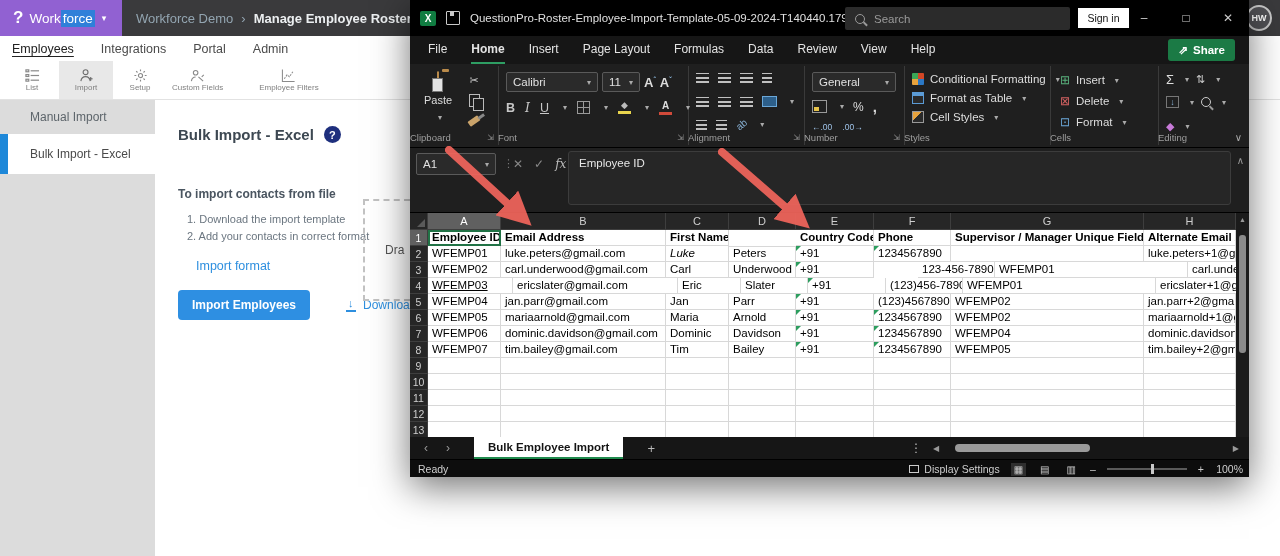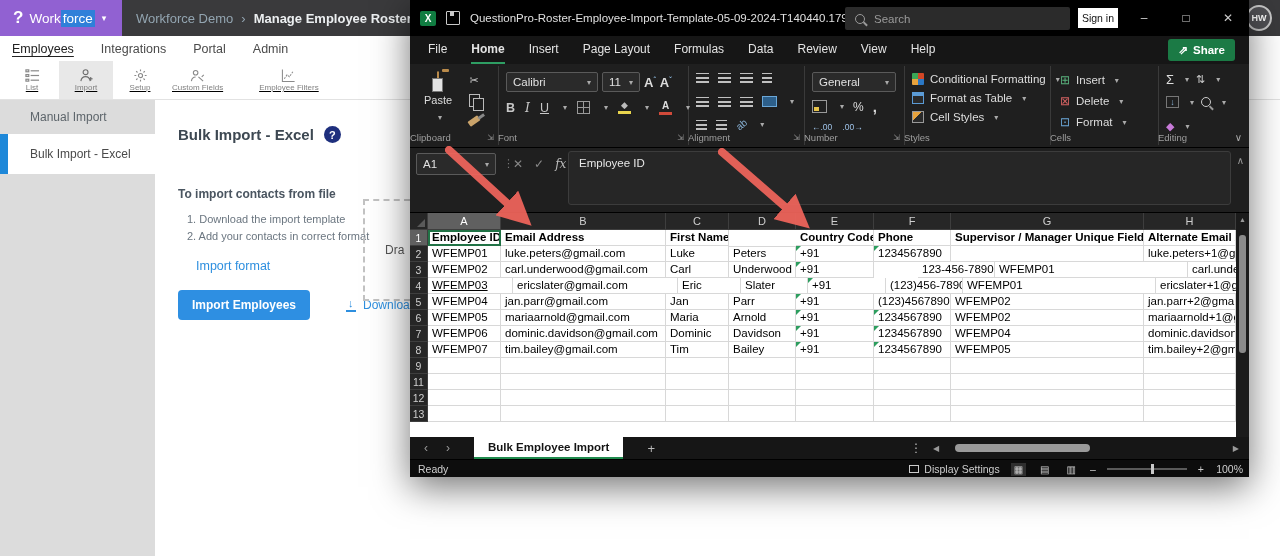--- a/index.html
+++ b/index.html
@@ -21,21 +21,21 @@
           color:#fff;font-size:9px;font-weight:bold;display:flex;align-items:center;justify-content:center;box-sizing:border-box;cursor:pointer;}
 
   
   .tabs{position:absolute;left:0;top:36px;width:1280px;height:25px;background:#fff;display:flex;align-items:center;padding-left:12px;gap:27px;box-sizing:border-box;}
   .tab{font-size:12.5px;color:#4a4a4a;cursor:pointer;}
   .tab.active{color:#222;text-decoration:underline;text-underline-offset:3px;}
 
   
   .icon-toolbar{position:absolute;left:0;top:61px;width:1280px;height:39px;background:#fff;border-bottom:1px solid #e2e2e2;
                 display:flex;align-items:stretch;padding-left:5px;box-sizing:border-box;}
-  .tool{display:flex;flex-direction:column;align-items:center;justify-content:center;min-width:44px;gap:0;padding:0 5px;cursor:pointer;text-decoration:underline;}
+  .tool{display:flex;flex-direction:column;align-items:center;justify-content:center;min-width:44px;gap:0;padding:0 5px;cursor:pointer;}
   .tool.active{background:#e8e8e8;}
   .tool:nth-child(5){margin-left:26px;}
   .tool-lb{font-size:8px;color:#808080;white-space:nowrap;}
   .tool-ic svg{display:block;}
 
   
   .sidebar{position:absolute;left:0;top:100px;width:155px;height:456px;background:#dcdcdc;}
   .side-item{height:34px;display:flex;align-items:center;padding-left:30px;font-size:12px;color:#5d656b;position:relative;cursor:pointer;}
   .side-item.active{background:#fff;height:40px;color:#4a4a4a;}
   .side-item.active::before{content:"";position:absolute;left:0;top:0;width:8px;height:100%;background:#1e88d9;}
@@ -67,21 +67,21 @@
   .xl-titlebar{position:absolute;left:0;top:0;width:100%;height:36px;background:#000;display:flex;align-items:center;padding:0 10px;gap:10px;box-sizing:border-box;}
   .xl-appicon{width:16px;height:15px;background:#107c41;border-radius:2px;color:#fff;font-size:10px;font-weight:bold;
               display:flex;align-items:center;justify-content:center;flex:none;}
   .xl-save{width:12px;height:12px;border:1.5px solid #c9c9c9;border-radius:1px;position:relative;flex:none;cursor:pointer;}
   .xl-save::before{content:"";position:absolute;top:0;left:3px;width:4px;height:4px;background:#c9c9c9;}
   .xl-title{font-size:11.5px;color:#e0e0e0;white-space:nowrap;}
   .xl-search{position:absolute;left:435px;top:7px;width:225px;height:23px;background:#2b2b2b;border-radius:2px;
              display:flex;align-items:center;gap:9px;padding-left:10px;color:#9a9a9a;font-size:11.5px;box-sizing:border-box;cursor:text;}
   .mag{display:inline-block;width:8px;height:8px;border:1.5px solid #9a9a9a;border-radius:50%;position:relative;flex:none;}
   .mag::after{content:"";position:absolute;width:5px;height:1.5px;background:#9a9a9a;transform:rotate(45deg);right:-4px;bottom:-2px;}
-  .xl-signin{position:absolute;left:668px;top:8px;width:40px;height:20px;background:#fff;color:#111;font-size:10.5px;
+  .xl-signin{position:absolute;left:668px;top:8px;width:51px;height:20px;background:#fff;color:#111;font-size:10.5px;
              display:flex;align-items:center;justify-content:center;cursor:pointer;}
   .xl-controls{position:absolute;right:0;top:0;height:36px;display:flex;align-items:center;gap:0;}
   .wctl{width:42px;height:36px;display:flex;align-items:center;justify-content:center;font-size:12px;color:#ccc;cursor:pointer;}
 
   .xl-ribbontabs{position:absolute;left:0;top:36px;width:100%;height:28px;background:#161616;display:flex;align-items:stretch;
                  padding-left:18px;gap:24px;box-sizing:border-box;}
   .rtab{font-size:12px;color:#e3e3e3;display:flex;align-items:center;cursor:pointer;border-bottom:2px solid transparent;box-sizing:border-box;}
   .rtab.active{font-weight:bold;border-bottom:2px solid #2e9e63;}
   .xl-share{position:absolute;right:14px;top:39px;height:22px;background:#1b7a45;color:#fff;border-radius:3px;display:flex;
             align-items:center;gap:5px;padding:0 10px;font-size:11.5px;font-weight:bold;cursor:pointer;}
@@ -537,21 +537,21 @@
           <div class="c bold" style="width: 67px; margin-top: 16px;">Last Name</div>
           <div class="c bold" style="width: 78px;">Country Code</div>
           <div class="c bold" style="width: 77px;">Phone</div>
           <div class="c bold" style="width: 193px;">Supervisor / Manager Unique Field</div>
           <div class="c bold" style="width: 92px;">Alternate Email Ad</div>
         </div>
         <div class="srow">
           <div class="rn">2</div>
           <div class="c" style="width: 73px;">WFEMP01</div>
           <div class="c" style="width: 165px;">luke.peters@gmail.com</div>
-          <div class="c" style="width: 63px;">Luke</div>
+          <div class="c" style="width: 63px; font-style: italic;">Luke</div>
           <div class="c" style="width: 67px;">Peters</div>
           <div class="c tri" style="width: 78px;">+91</div>
           <div class="c tri" style="width: 77px;">1234567890</div>
           <div class="c" style="width: 193px;"></div>
           <div class="c" style="width: 92px;">luke.peters+1@gm</div>
         </div>
         <div class="srow">
           <div class="rn">3</div>
           <div class="c" style="width: 73px;">WFEMP02</div>
           <div class="c" style="width: 165px;">carl.underwood@gmail.com</div>
@@ -612,20 +612,31 @@
           <div class="c" style="width: 165px;">tim.bailey@gmail.com</div>
           <div class="c" style="width: 63px;">Tim</div>
           <div class="c" style="width: 67px;">Bailey</div>
           <div class="c tri" style="width: 78px;">+91</div>
           <div class="c tri" style="width: 77px;">1234567890</div>
           <div class="c" style="width: 193px;">WFEMP05</div>
           <div class="c" style="width: 92px;">tim.bailey+2@gma</div>
         </div>
         <div class="srow">
           <div class="rn">9</div>
+          <div class="c" style="width: 73px;"></div>
+          <div class="c" style="width: 165px;"></div>
+          <div class="c" style="width: 63px;"></div>
+          <div class="c" style="width: 67px;"></div>
+          <div class="c" style="width: 78px;"></div>
+          <div class="c" style="width: 77px;"></div>
+          <div class="c" style="width: 193px;"></div>
+          <div class="c" style="width: 92px;"></div>
+        </div>
+        <div class="srow">
+          <div class="rn">10</div>
           <div class="c" style="width: 73px;"></div>
           <div class="c" style="width: 165px;"></div>
           <div class="c" style="width: 63px;"></div>
           <div class="c" style="width: 67px;"></div>
           <div class="c" style="width: 78px;"></div>
           <div class="c" style="width: 77px;"></div>
           <div class="c" style="width: 193px;"></div>
           <div class="c" style="width: 92px;"></div>
         </div>
         <div class="srow">

